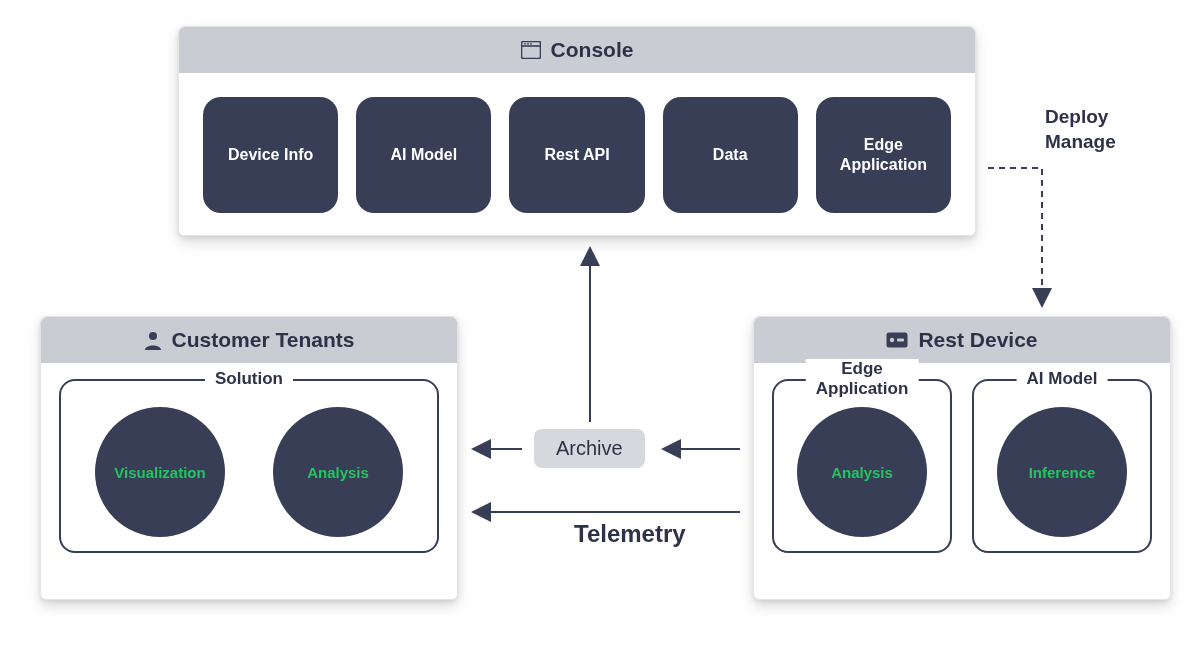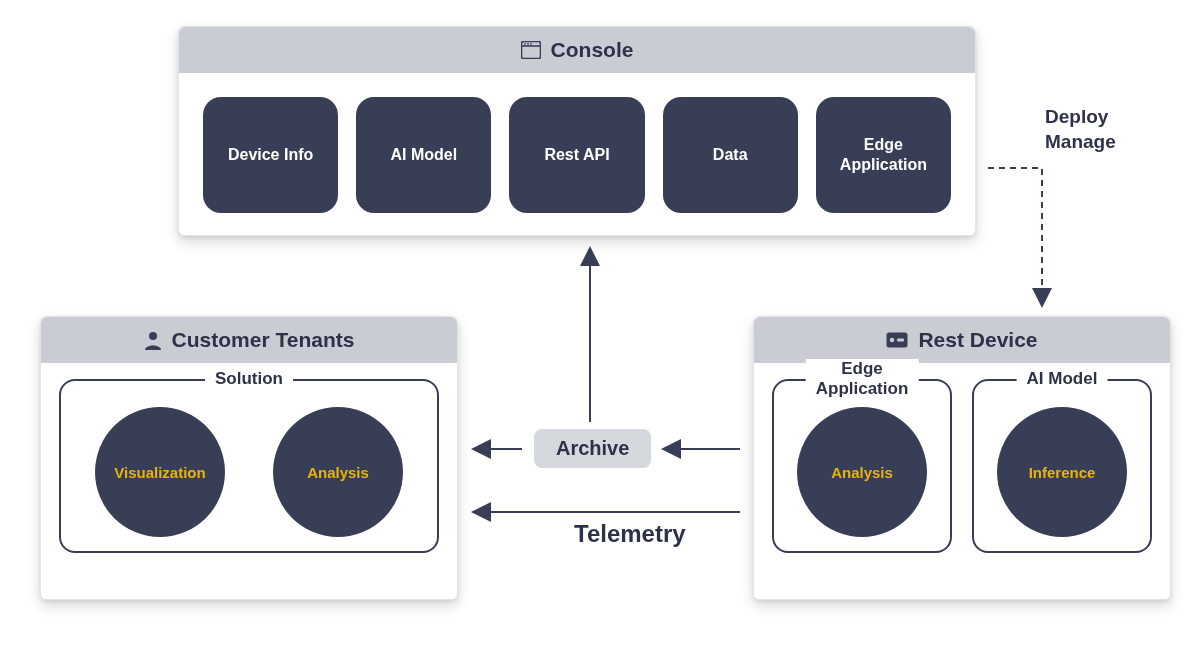--- a/index.html
+++ b/index.html
@@ -97,35 +97,35 @@
     line-height: 1.15;
   }
   .group-label.two-line {
     top: -22px;
   }
   .circle {
     width: 130px;
     height: 130px;
     border-radius: 50%;
     background: var(--navy);
-    color: #eab308;
+    color: #22c55e;
     display: flex;
     align-items: center;
     justify-content: center;
     font-weight: 600;
     font-size: 15px;
     text-align: center;
   }
   
   .pill {
     position: absolute;
     background: var(--grey-pill);
     border-radius: 8px;
     padding: 8px 22px;
-    font-weight: 700;
+    font-weight: 400;
     font-size: 20px;
     color: var(--navy-text);
   }
   #archive { left: 534px; top: 429px; }
   
   .free-label {
     position: absolute;
     font-weight: 600;
     color: var(--navy-text);
   }

